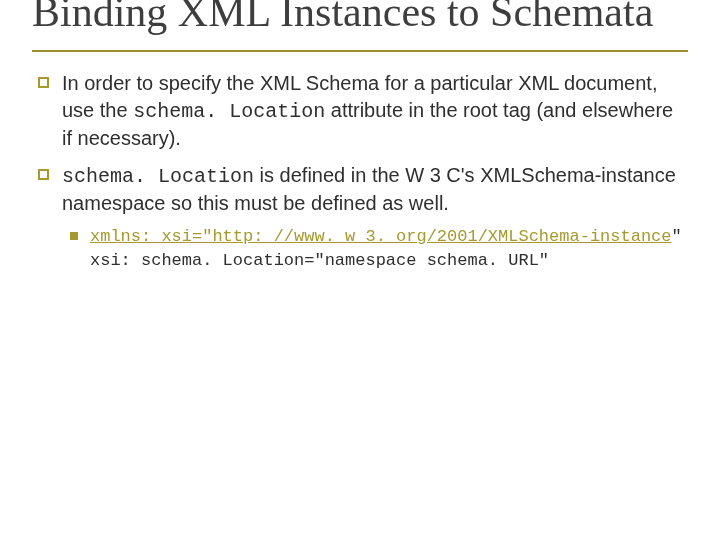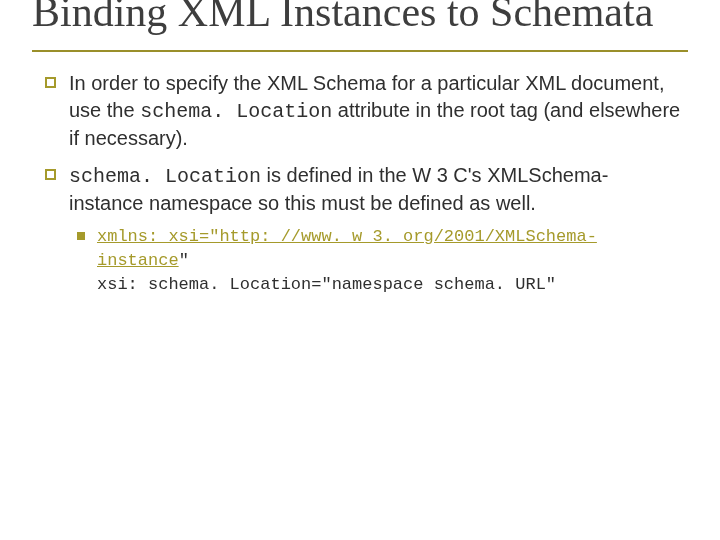--- a/index.html
+++ b/index.html
@@ -28,21 +28,21 @@
     position: relative;
     top: -10px;
   }
   .underline {
     border-bottom: 2px solid #9a8f2a;
     margin: 0 0 18px 0;
     width: 100%;
   }
   ul.level1 {
     list-style: none;
-    margin: 7px;
+    margin: 0;
     padding: 0;
   }
   ul.level1 > li {
     position: relative;
     padding-left: 30px;
     margin-bottom: 10px;
     font-size: 20px;
     line-height: 1.35;
     color: #2f2f2f;
   }

